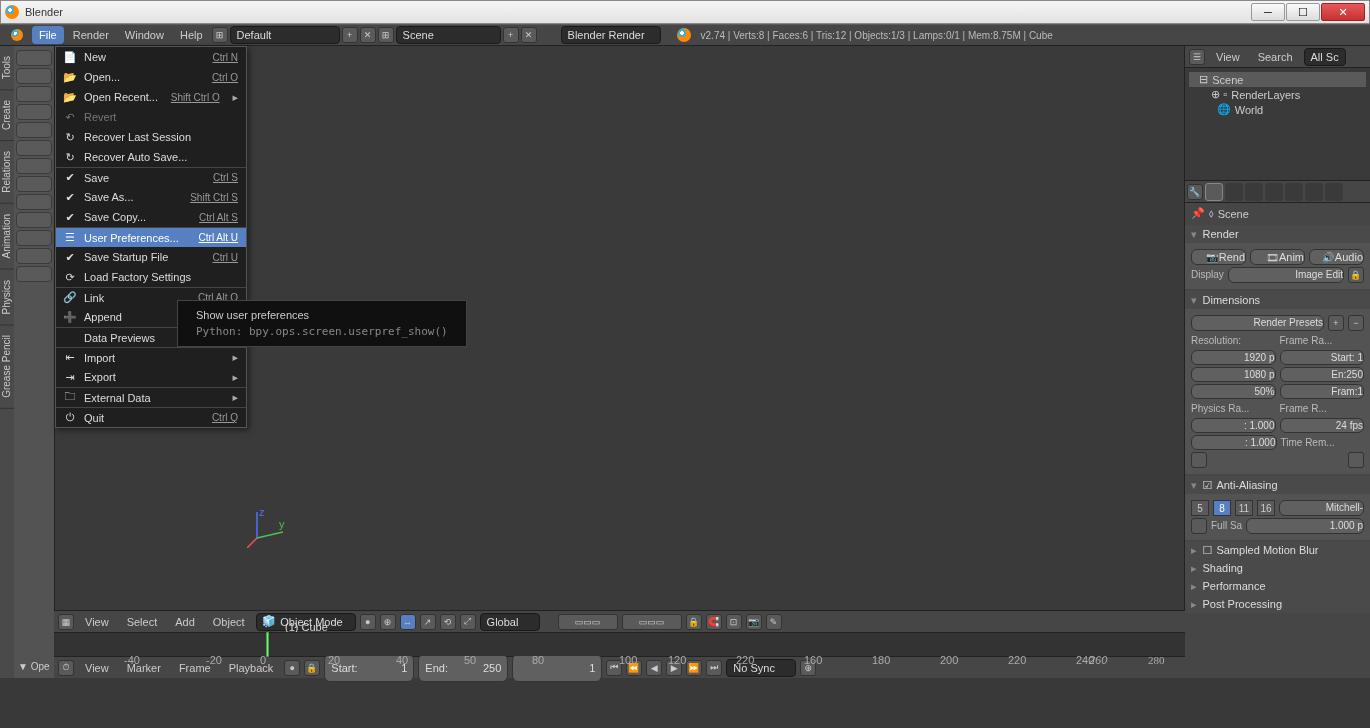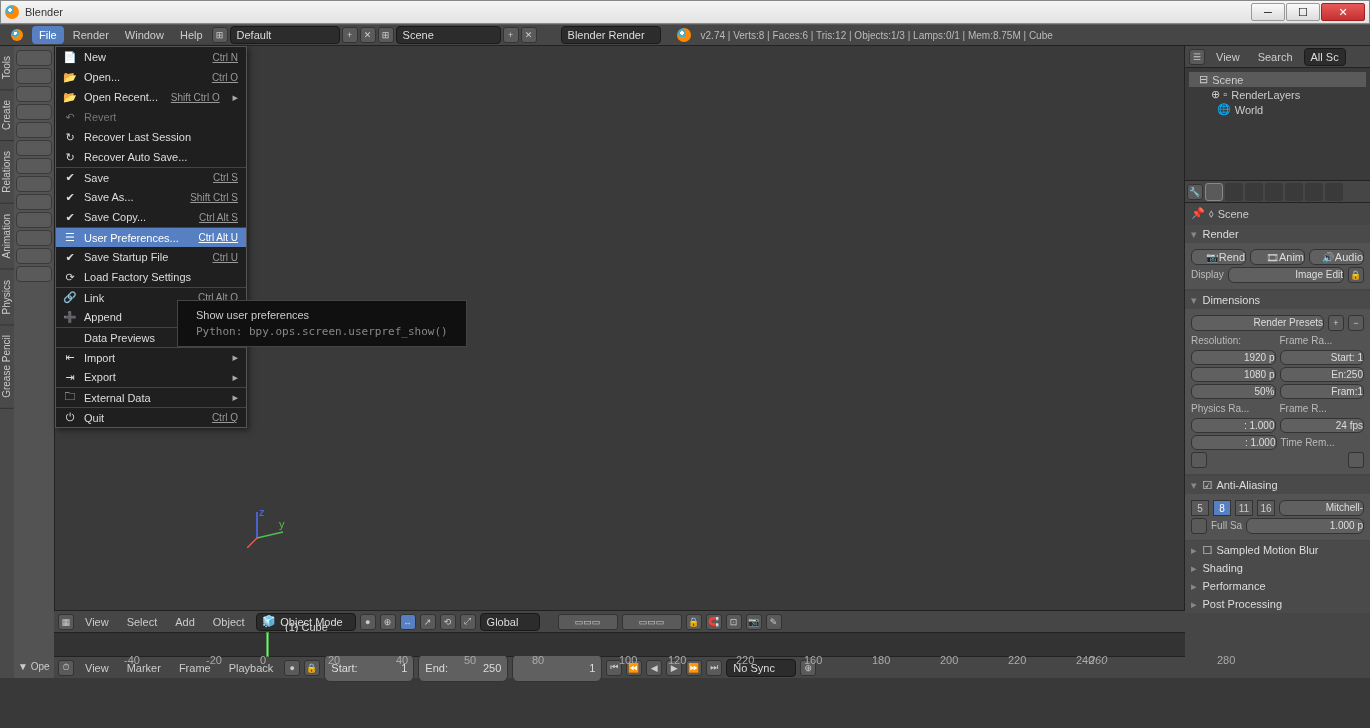--- a/index.html
+++ b/index.html
@@ -340,21 +340,21 @@
           <span style="left: 478px;">80</span>
           <span style="left: 565px;">100</span>
           <span style="left: 614px;">120</span>
           <span style="left: 682px;">220</span>
           <span style="left: 750px;">160</span>
           <span style="left: 818px;">180</span>
           <span style="left: 886px;">200</span>
           <span style="left: 954px;">220</span>
           <span style="left: 1022px;">240</span>
           <span style="left: 1035px; font-style: italic;">260</span>
-          <span style="left: 1163px;">280</span>
+          <span style="left: 1094px; font-family: Liberation Serif, serif;">280</span>
         </div>
     </div>
 
     <div class="timeline-hdr">
       <div class="ctrl-btn">⏱</div>
       <div class="hdr-btn">View</div>
       <div class="hdr-btn">Marker</div>
       <div class="hdr-btn">Frame</div>
       <div class="hdr-btn">Playback</div>
       <div class="ctrl-btn">●</div>

